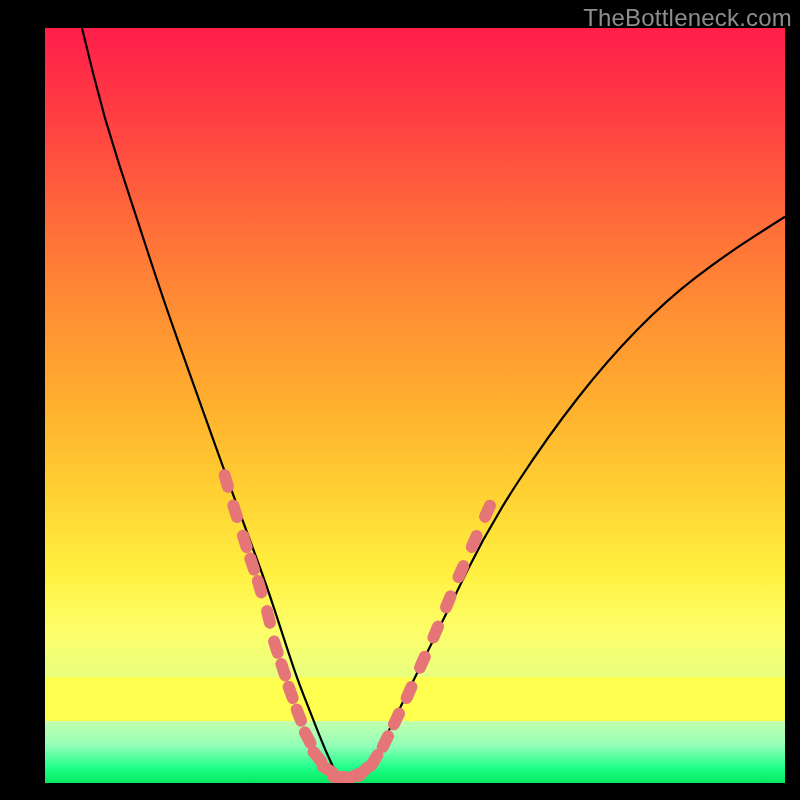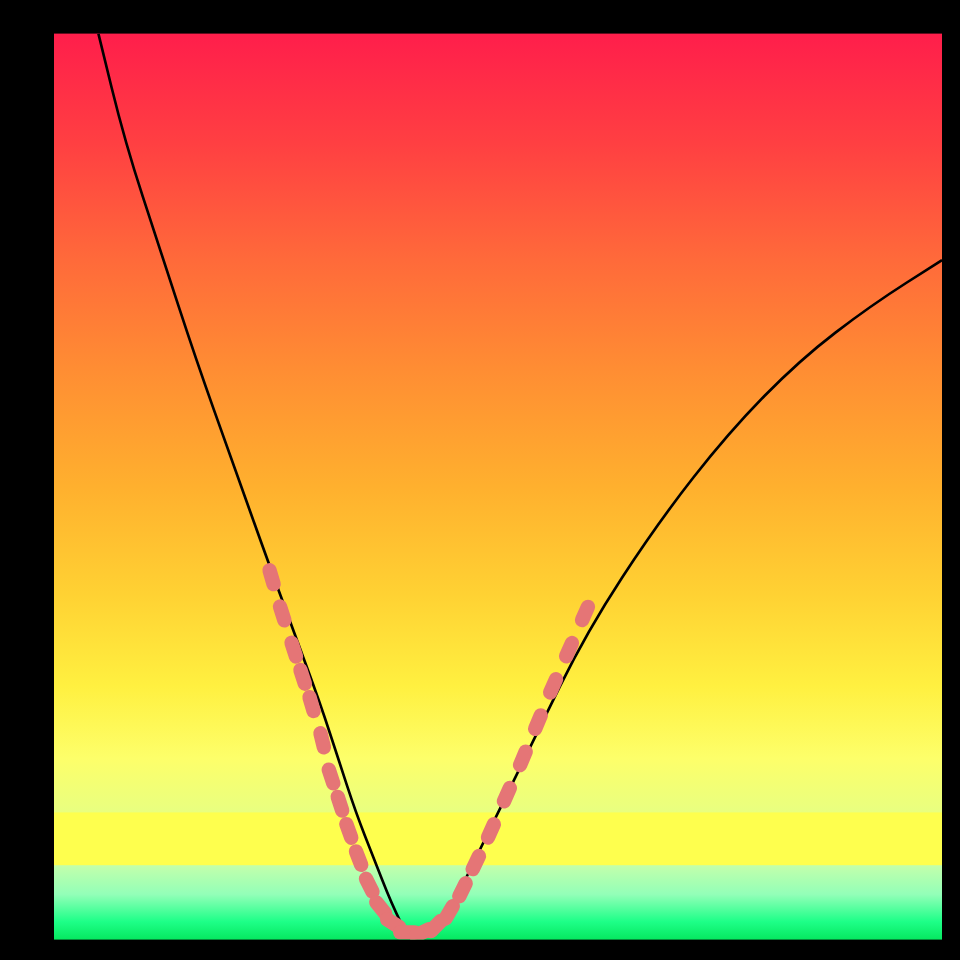--- a/index.html
+++ b/index.html
@@ -98,13 +98,14 @@
           <rect x="352.08000000000004" y="658.4" width="24" height="12" rx="6" ry="6" fill="#e57576" transform="rotate(-66.19966180807056 364.08000000000004 664.4)"></rect>
           <rect x="365.40000000000003" y="628.2" width="24" height="12" rx="6" ry="6" fill="#e57576" transform="rotate(-66.19966180807064 377.40000000000003 634.2)"></rect>
           <rect x="378.72" y="598" width="24" height="12" rx="6" ry="6" fill="#e57576" transform="rotate(-67.38552379208134 390.72 604)"></rect>
           <rect x="391.3" y="567.8" width="24" height="12" rx="6" ry="6" fill="#e57576" transform="rotate(-67.38552379208126 403.3 573.8)"></rect>
           <rect x="403.88000000000005" y="537.5999999999999" width="24" height="12" rx="6" ry="6" fill="#e57576" transform="rotate(-66.19966180807067 415.88000000000005 543.5999999999999)"></rect>
           <rect x="417.2" y="507.4" width="24" height="12" rx="6" ry="6" fill="#e57576" transform="rotate(-66.19966180807062 429.2 513.4)"></rect>
           <rect x="430.52" y="477.2" width="24" height="12" rx="6" ry="6" fill="#e57576" transform="rotate(113.80033819192941 442.52 483.2)"></rect>
         </g>
     </svg>
   </div>
+  <div class="watermark">TheBottleneck.com</div>
 </div>
 
 </body></html>

